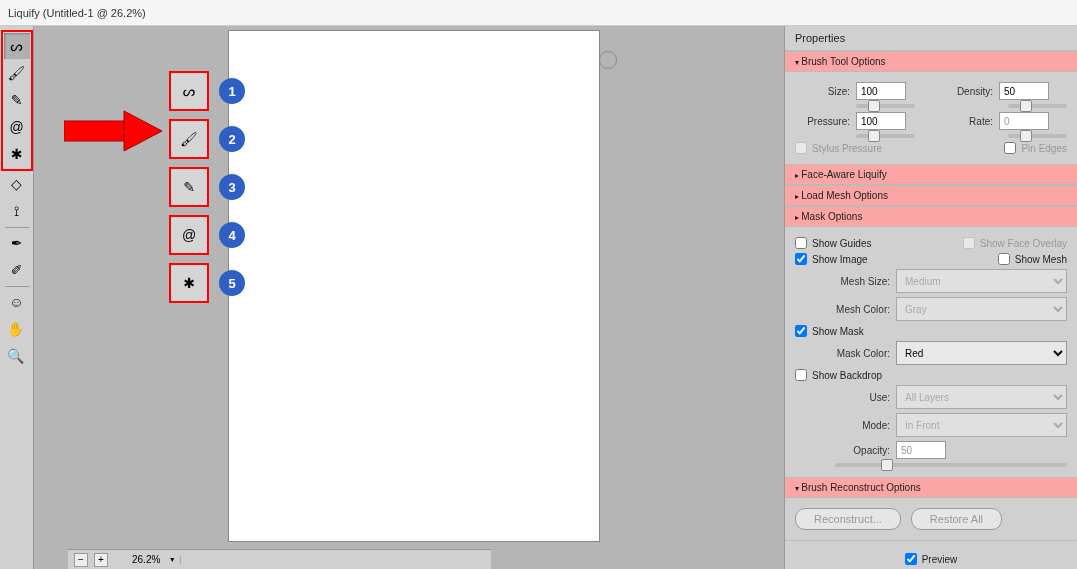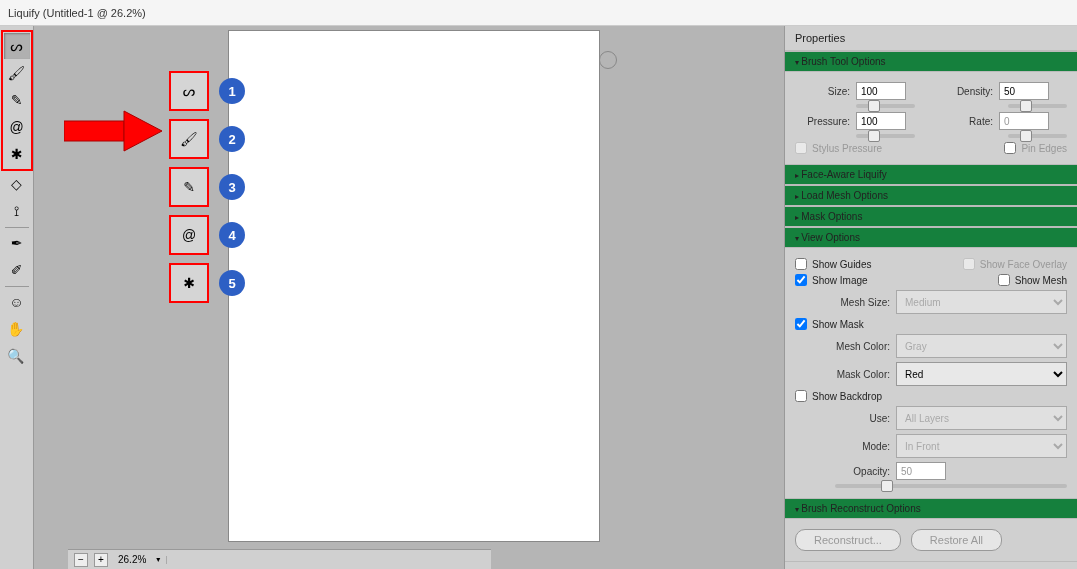--- a/index.html
+++ b/index.html
@@ -25,42 +25,42 @@
 
 
 .callouts { position: absolute; left: 135px; top: 45px; display: flex; flex-direction: column; gap: 8px; }
 .callout-row { display: flex; align-items: center; gap: 10px; }
 .callout-thumb { width: 40px; height: 40px; border: 2px solid red; background: #d5d5d5; display:flex; align-items:center; justify-content:center; font-size: 22px; }
 .badge { width: 26px; height: 26px; border-radius: 50%; background: #2d5fc4; color: #fff; display: flex; align-items: center; justify-content: center; font-size: 13px; font-weight: 600; }
 
 
 .right-panel { width: 293px; background: #d0d0d0; border-left: 1px solid #999; font-size: 10px; color: #222; display:flex; flex-direction:column; }
 .panel-title { padding: 6px 10px; font-size: 11px; border-bottom: 1px solid #bbb; }
-.section-hdr { padding: 4px 10px; background: #15803d; border-top:1px solid #bbb; border-bottom:1px solid #bbb; cursor:pointer; }
+.section-hdr { padding: 4px 10px; background: #fca5a5; border-top:1px solid #bbb; border-bottom:1px solid #bbb; cursor:pointer; }
 .section-hdr::before { content:"▸ "; font-size: 8px; }
 .section-hdr.open::before { content:"▾ "; }
 .section-body { padding: 6px 10px; }
 .row { display:flex; align-items:center; gap:6px; margin: 4px 0; }
 .row label { min-width: 55px; text-align: right; font-size: 10px; color:#333;}
 .num-input { width: 50px; height: 18px; font-size: 10px; padding: 0 4px; border: 1px solid #999; background:#fff; }
 .num-input.disabled { color:#999; }
 .slider { flex:1; height:4px; background:#bbb; position:relative; border-radius:2px;}
 .slider::after { content:""; position:absolute; top:-4px; left:20%; width:10px; height:10px; background:#eee; border:1px solid #888; border-radius:2px;}
 .chk { display:flex; align-items:flex-end; gap:5px; }
 .chk input { width:12px; height:12px; }
 .select { height:24px; font-size:10px; border:1px solid #999; background:#e8e8e8; padding:0 4px; flex:1; }
 .select.disabled, .disabled { color:#999; }
 .btn { padding: 4px 18px; border:1px solid #999; background:#e6e6e6; border-radius:10px; font-size:11px; cursor:pointer; }
 .btn.disabled { color:#999; cursor:default;}
 .ind2 { padding-left: 40px; }
 
 
 .status { position:absolute; bottom:0; left:34px; right:293px; height:20px; background:#d0d0d0; border-top:1px solid #999; display:flex; align-items:center; gap:6px; padding:0 6px; font-size:10px;}
 .zoom-btn { width:14px; height:14px; border:1px solid #999; background:#eee; display:flex; align-items:center; justify-content:center; cursor:pointer;}
-.zoom-txt { padding:0 4px;}
+.zoom-txt { padding:0 4px;margin-left:14px;}
 .handle { flex:1; height:8px; border-left:1px solid #aaa;}
 
 
 .glyph { font-size: 14px; line-height: 1; }
 </style>
 </head>
 <body>
 
 <div class="titlebar">
   <span>Liquify (Untitled-1 @ 26.2%)</span>
@@ -205,21 +205,20 @@
             <input type="checkbox" style="">
             <span>Pin Edges</span>
           </div>
       </div>
     </div>
 
     <div class="section-hdr">Face-Aware Liquify</div>
     <div class="section-hdr">Load Mesh Options</div>
     <div class="section-hdr">Mask Options</div>
 
-    <div class="section-hdr open">View Options</div>
     <div class="section-body">
       <div class="row">
         <div class="chk">
             <input type="checkbox" style="">
             <span>Show Guides</span>
           </div>
         <div class="chk disabled" style="margin-left:auto;">
             <input type="checkbox" disabled="" style="">
             <span>Show Face Overlay</span>
           </div>
@@ -231,30 +230,30 @@
           </div>
         <div class="chk" style="margin-left:auto;">
             <input type="checkbox" style="">
             <span>Show Mesh</span>
           </div>
       </div>
       <div class="row ind2">
         <label class="disabled">Mesh Size:</label>
         <select class="select disabled" disabled=""><option>Medium</option></select>
       </div>
+      <div class="row ind2">
+        <label class="disabled">Mesh Color:</label>
+        <select class="select disabled" disabled=""><option>Gray</option></select>
+      </div>
       <div class="row">
           <div class="chk">
             <input type="checkbox" checked="" style="">
             <span>Show Mask</span>
           </div>
         </div>
-      <div class="row ind2">
-        <label class="disabled">Mesh Color:</label>
-        <select class="select disabled" disabled=""><option>Gray</option></select>
-      </div>
       <div class="row ind2">
         <label>Mask Color:</label>
         <select class="select"><option>Red</option></select>
       </div>
       <div class="row">
           <div class="chk">
             <input type="checkbox" style="">
             <span>Show Backdrop</span>
           </div>
         </div>

